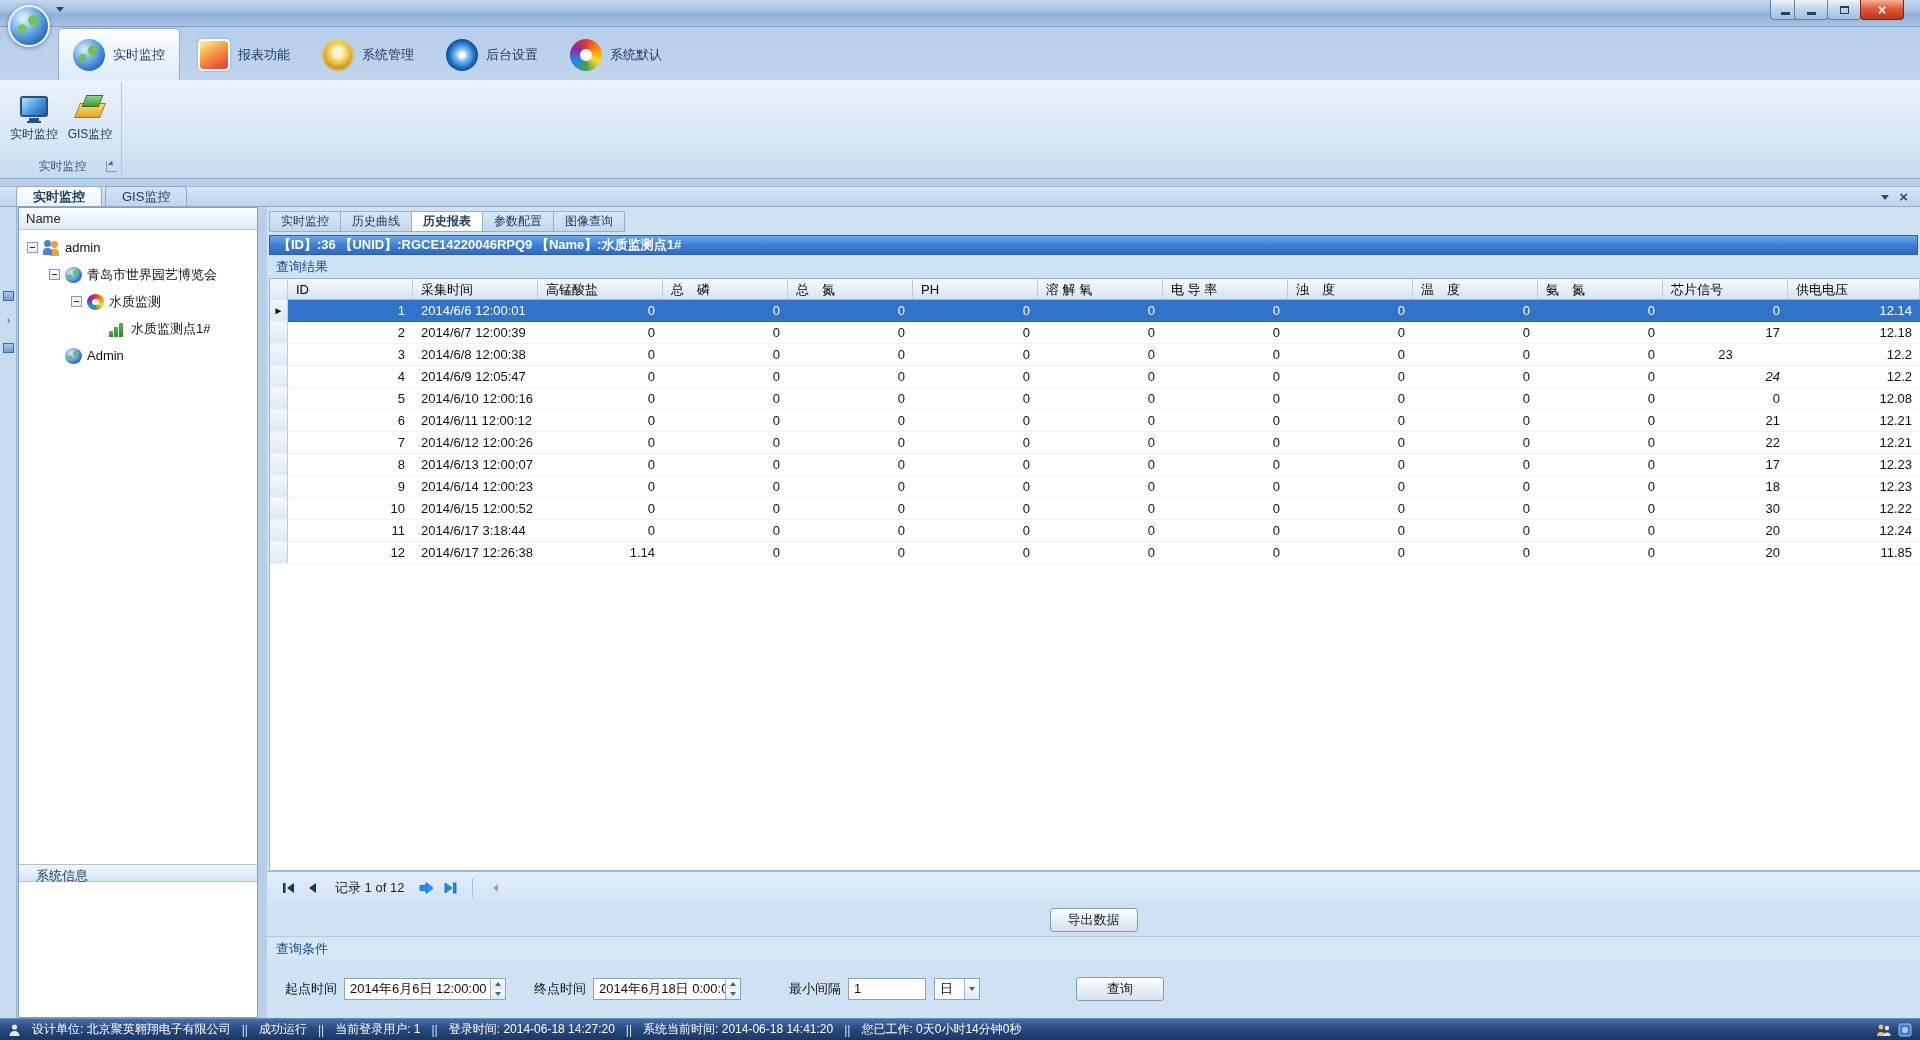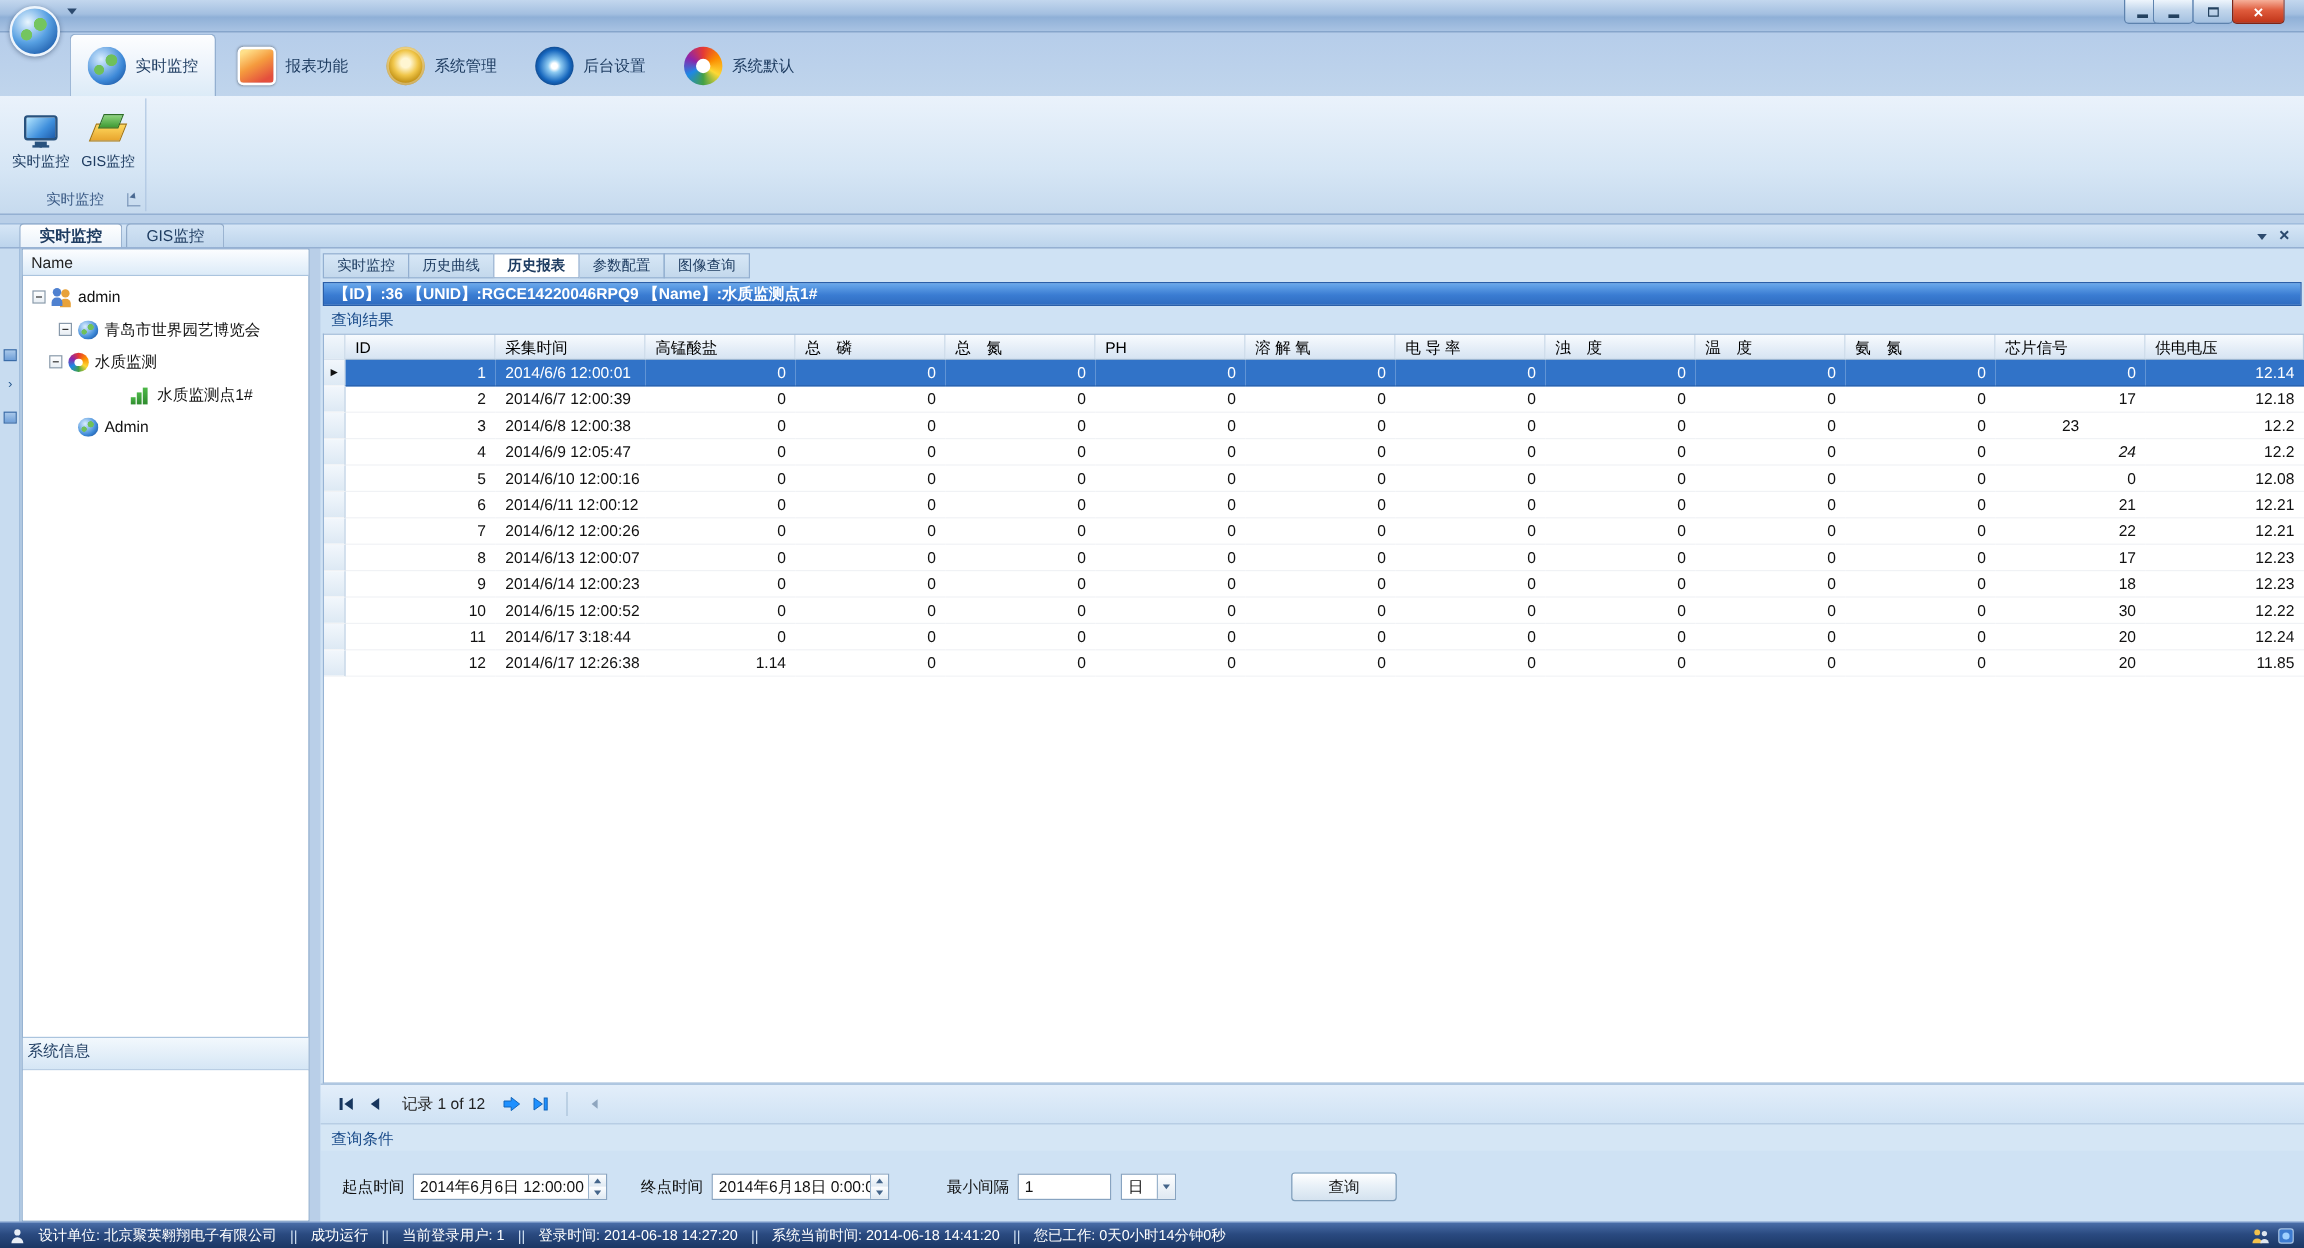--- a/index.html
+++ b/index.html
@@ -139,23 +139,23 @@
       radial-gradient(circle at 30% 60%, #6fc05b 13%, transparent 16%),
       radial-gradient(circle at 35% 32%, #d8edff, #3d89d8 60%, #1b54a0 88%); }
   .icon-colors { border-radius:50%; position:relative;
     background:conic-gradient(#e53935,#fb8c00,#fdd835,#43a047,#1e88e5,#8e24aa,#e53935); }
   .icon-colors::after { content:""; position:absolute; inset:5px; border-radius:50%; background:#fff; }
   .icon-signal { background-image:
       linear-gradient(#4db848,#2e8b2e), linear-gradient(#4db848,#2e8b2e), linear-gradient(#4db848,#2e8b2e);
     background-size:4px 6px, 4px 10px, 4px 14px;
     background-position:0 100%, 5px 100%, 10px 100%;
     background-repeat:no-repeat; }
-  .sysinfo-caption { height:28px; flex:none; background:linear-gradient(#f2f8fd,#d5e6f5);
+  .sysinfo-caption { height:18px; flex:none; background:linear-gradient(#f2f8fd,#d5e6f5);
     border-top:1px solid #aac4de; border-bottom:1px solid #aac4de;
-    padding-left:4px; line-height:21px; font-size:13px; color:#1e3c61; }
+    padding-left:17px; line-height:21px; font-size:13px; color:#1e3c61; }
   .panel-rest { flex:1; background:#fff; }
 
   
   .content { position:absolute; left:267px; right:0; top:0; bottom:0;
     background:#cfe2f4; display:flex; flex-direction:column; overflow:hidden; }
   .content-tabs { height:21px; flex:none; margin:4px 0 0 2px; display:flex; }
   .ctab { height:21px; padding:0 11px; display:flex; align-items:center; font-size:12px;
     color:#1e3c61; border:1px solid #93afd0; margin-right:-1px;
     background:linear-gradient(#d7e7f6,#c3d8ec); }
   .ctab.active { background:#fff; font-weight:bold; position:relative; z-index:2; }
@@ -320,21 +320,21 @@
       <div class="tree-item" style="padding-left:8px">
         <span class="expander"></span>
         <span class="t16 icon-users"></span>
         <span>admin</span>
       </div>
       <div class="tree-item" style="padding-left:30px">
         <span class="expander"></span>
         <span class="t16 icon-globe-s"></span>
         <span>青岛市世界园艺博览会</span>
       </div>
-      <div class="tree-item" style="padding-left:22px">
+      <div class="tree-item" style="padding-left:52px">
         <span class="expander"></span>
         <span class="t16 icon-colors"></span>
         <span>水质监测</span>
       </div>
       <div class="tree-item" style="padding-left:74px">
         <span class="expander hidden"></span>
         <span class="t16 icon-signal"></span>
         <span>水质监测点1#</span>
       </div>
       <div class="tree-item" style="padding-left:30px">
@@ -609,20 +609,23 @@
           </svg>
       </span>
       <span class="pg-sep"></span>
       <span class="pg-btn">
         <svg width="11" height="12" viewBox="0 0 11 12">
             <polygon points="8,2 3,6 8,10" fill="#8fa6bf"></polygon>
           </svg>
       </span>
     </div>
 
+    <div class="export-row">
+      <button class="btn">导出数据</button>
+    </div>
 
     <div class="caption-row query-cap"><span>查询条件</span></div>
 
     <div class="query-area">
       <span class="qlabel">起点时间</span>
       <span class="dt-input">
         <span class="dt-text">2014年6月6日 12:00:00</span>
         <span class="spinner">
             <i class="up"></i>
             <i class="dn"></i>

